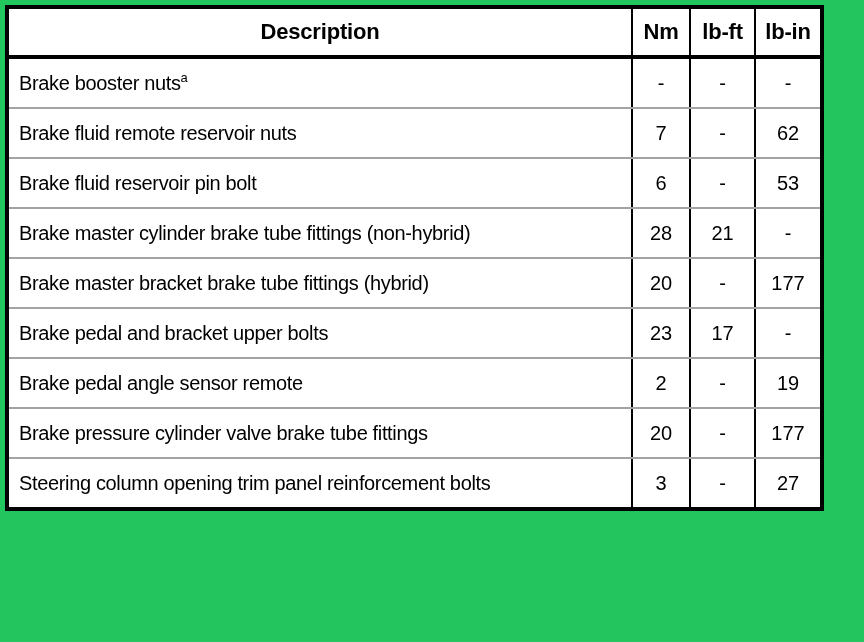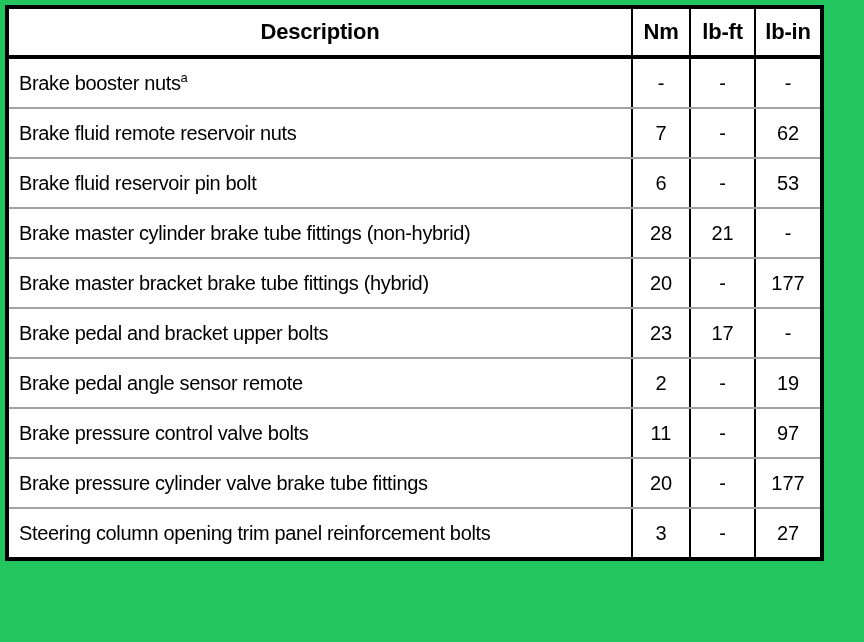--- a/index.html
+++ b/index.html
@@ -147,26 +147,20 @@
             <td class="num">17</td>
             <td class="num">-</td>
           </tr>
           <tr>
             <td class="desc">Brake pedal angle sensor remote</td>
             <td class="num">2</td>
             <td class="num">-</td>
             <td class="num">19</td>
           </tr>
           <tr>
-            <td class="desc">Brake pressure control valve bolts</td>
-            <td class="num">11</td>
-            <td class="num">-</td>
-            <td class="num">97</td>
-          </tr>
-          <tr>
             <td class="desc">Brake pressure cylinder valve brake tube fittings</td>
             <td class="num">20</td>
             <td class="num">-</td>
             <td class="num">177</td>
           </tr>
           <tr>
             <td class="desc">Steering column opening trim panel reinforcement bolts</td>
             <td class="num">3</td>
             <td class="num">-</td>
             <td class="num">27</td>

